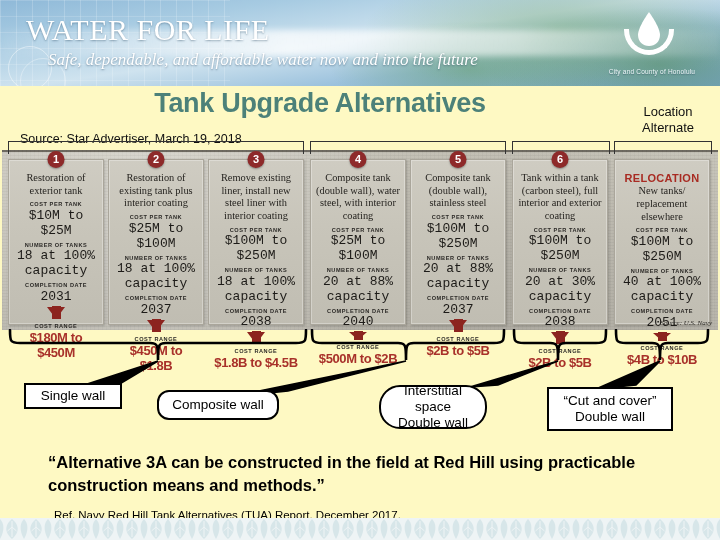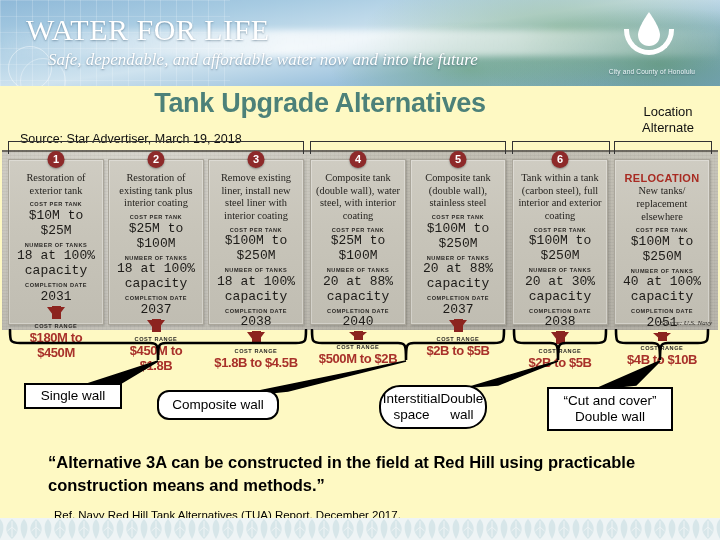--- a/index.html
+++ b/index.html
@@ -384,21 +384,21 @@
 
     <path d="M596 34 L660 6 L636 30 Z" fill="#000" stroke="#000" stroke-width="1.6"></path>
   </svg>
 
   <div class="callout" style="left:24px; top:383px; width:98px; height:26px;">
     <span>Single wall</span>
   </div>
   <div class="callout" style="left:157px; top:390px; width:122px; height:30px;border-radius:12px;">
     <span>Composite wall</span>
   </div>
-  <div class="callout" style="left:379px; top:385px; width:108px; height:44px; flex-direction:row;border-radius:21px;">
+  <div class="callout" style="left:379px; top:385px; width:108px; height:44px; flex-direction:column;border-radius:21px;">
     <span>Interstitial space</span>
     <span>Double wall</span>
   </div>
   <div class="callout" style="left:547px; top:387px; width:126px; height:44px; flex-direction:column;">
     <span>“Cut and cover”</span>
     <span>Double wall</span>
   </div>
 
   <div class="quote">“Alternative 3A can be constructed in the field at Red Hill using practicable construction means and methods.”</div>
   <div class="quote-ref">Ref. Navy Red Hill Tank Alternatives (TUA) Report, December 2017.</div>

